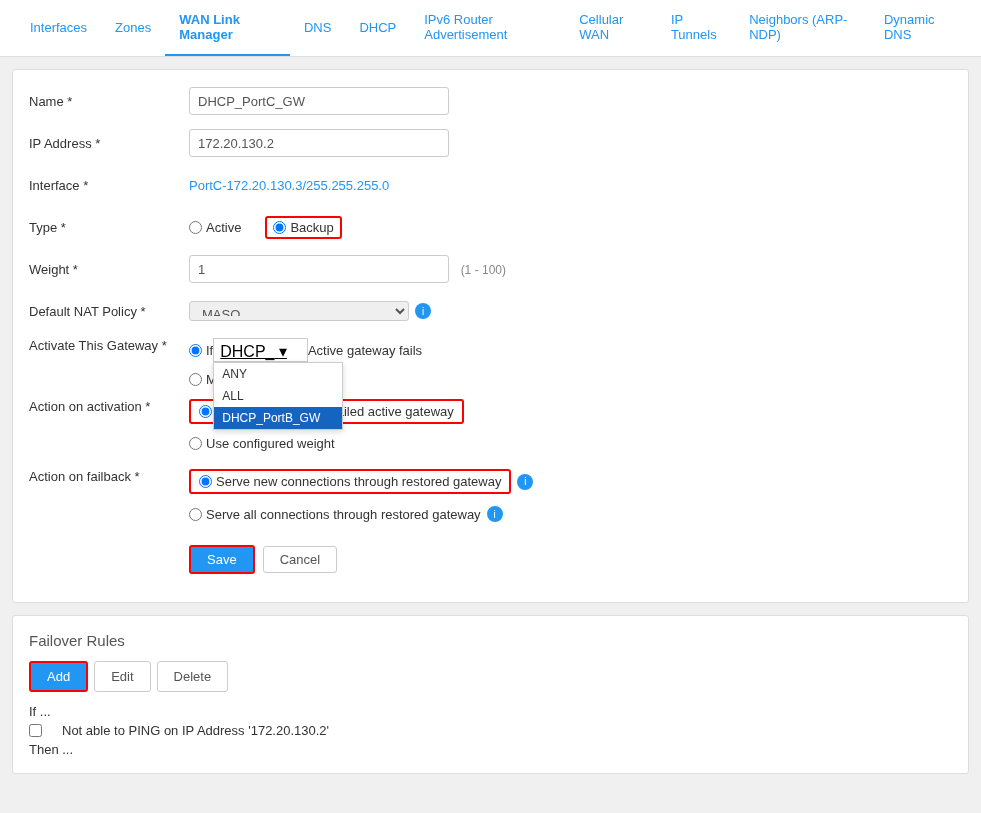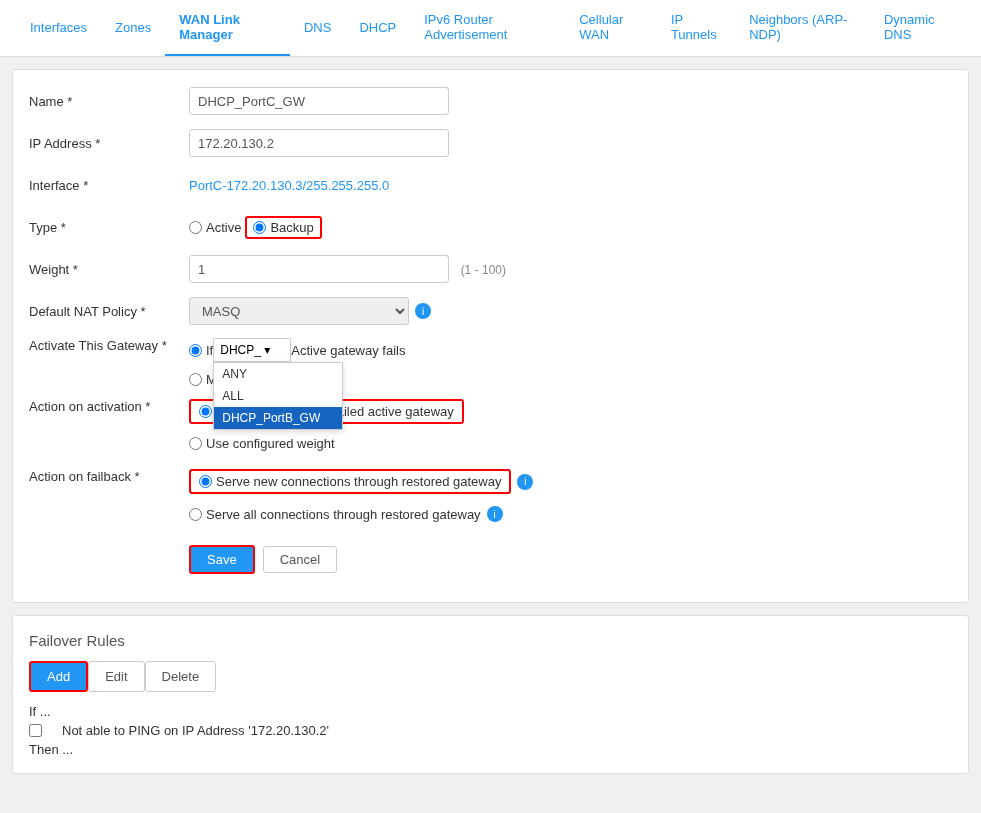--- a/index.html
+++ b/index.html
@@ -14,52 +14,52 @@
     .section-card { background: #fff; border: 1px solid #ddd; border-radius: 3px; margin-bottom: 12px; padding: 16px; }
     .section-title { font-size: 15px; color: #555; margin-bottom: 14px; }
 
     .form-row { display: flex; align-items: center; margin-bottom: 12px; min-height: 30px; }
     .form-label { width: 160px; font-size: 13px; color: #333; flex-shrink: 0; }
     .form-value { flex: 1; }
 
     input[type="text"] { border: 1px solid #ccc; border-radius: 3px; padding: 4px 8px; font-size: 13px; color: #555; width: 260px; height: 28px; }
     .interface-link { color: #2196F3; font-size: 13px; }
 
-    .radio-group { display: flex; align-items: center; gap: 4px; flex-wrap: wrap; }
+    .radio-group { display: flex; align-items: center; gap: 24px; flex-wrap: wrap; }
     .radio-item { display: flex; align-items: center; gap: 4px; font-size: 13px; cursor: pointer; }
     .radio-item input[type="radio"] { cursor: pointer; }
 
     .backup-radio { border: 2px solid red; padding: 2px 6px; border-radius: 3px; display: flex; align-items: center; gap: 4px; }
 
     .weight-input { width: 260px; }
     .weight-hint { margin-left: 8px; color: #888; font-size: 12px; }
 
-    select { border: 1px solid #ccc; border-radius: 3px; padding: 4px 8px; font-size: 13px; color: #555; height: 28px; width: 220px; }
+    select { border: 1px solid #ccc; border-radius: 3px; padding: 4px 8px; font-size: 13px; color: #555; height: 20px; width: 220px; }
 
     .info-icon { display: inline-flex; align-items: center; justify-content: center; width: 16px; height: 16px; background: #2196F3; color: #fff; border-radius: 50%; font-size: 10px; margin-left: 6px; cursor: pointer; flex-shrink: 0; }
 
     .backup-section-title { font-size: 13px; font-weight: bold; color: #555; margin-bottom: 10px; border-top: 1px solid #eee; padding-top: 10px; }
 
     .activate-row { display: flex; align-items: center; gap: 0; margin-bottom: 6px; }
 
     .dropdown-container { position: relative; display: inline-block; }
-    .dropdown-btn { border: 1px solid #ccc; background: #fff; padding: 3px 20px 3px 6px; font-size: 12px; cursor: pointer; height: 24px; min-width: 70px; }
+    .dropdown-btn { border: 1px solid #ccc; background: #fff; padding: 3px 20px 3px 6px; font-size: 16px; cursor: pointer; height: 24px; min-width: 70px; text-decoration: underline; }
     .dropdown-open { position: absolute; top: 24px; left: 0; background: #fff; border: 1px solid #ccc; z-index: 10; min-width: 130px; box-shadow: 0 2px 6px rgba(0,0,0,0.15); }
     .dropdown-option { padding: 4px 8px; font-size: 12px; cursor: pointer; white-space: nowrap; }
     .dropdown-option.selected { background: #1565C0; color: #fff; }
 
     .action-option-row { display: flex; align-items: center; margin-bottom: 6px; }
     .action-option-bordered { border: 2px solid red; padding: 3px 8px; border-radius: 3px; display: flex; align-items: center; gap: 4px; }
 
     .btn { padding: 5px 16px; border-radius: 3px; border: none; cursor: pointer; font-size: 13px; }
     .btn-primary { background: #2196F3; color: #fff; border: 2px solid #1565C0; }
     .btn-secondary { background: #fff; color: #555; border: 1px solid #ccc; margin-left: 8px; }
 
     .failover-title { font-size: 15px; color: #555; margin-bottom: 12px; }
-    .failover-buttons { display: flex; gap: 0; margin-bottom: 12px; }
+    .failover-buttons { display: flex; gap: 6px; margin-bottom: 12px; }
     .failover-btn-add { background: #2196F3; color: #fff; border: 2px solid #1565C0; border-radius: 3px; padding: 6px 16px; cursor: pointer; font-size: 13px; }
     .failover-btn { background: #fff; color: #555; border: 1px solid #ccc; border-radius: 3px; padding: 6px 16px; cursor: pointer; font-size: 13px; }
 
     .failover-rule { font-size: 13px; margin-top: 6px; }
     .failover-rule .if-line { display: flex; align-items: center; gap: 6px; }
     .failover-rule .checkbox-row { display: flex; align-items: center; gap: 20px; margin: 4px 0; }
     .failover-rule .then-text { color: #333; margin-top: 4px; }
 
     .map-row { display: flex; align-items: center; gap: 4px; }
   </style>

